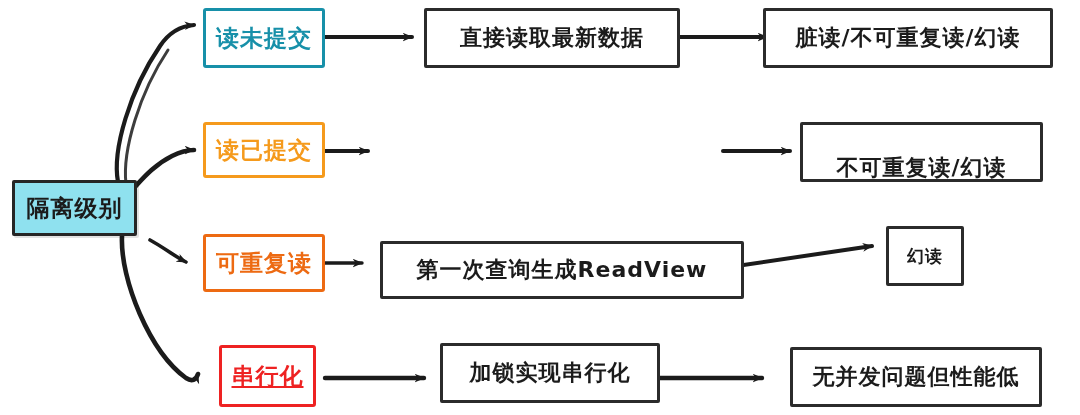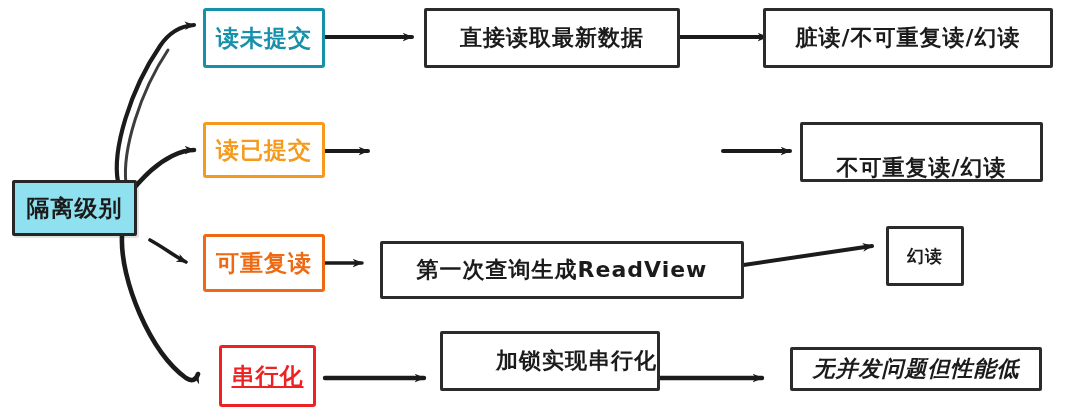--- a/index.html
+++ b/index.html
@@ -107,20 +107,20 @@
   <div class="node n-plain" style="left:380px;top:234px;width:364px;height:58px;margin-top:7px;">
     <span class="txt">第一次查询生成ReadView</span>
   </div>
   <div class="node n-plain small" style="left:886px;top:226px;width:78px;height:60px;">
     <span class="txt">幻读</span>
   </div>
 
   <div class="node n-level n-red" style="left:219px;top:345px;width:97px;height:62px;text-decoration:underline;">
     <span class="txt">串行化</span>
   </div>
-  <div class="node n-plain" style="left:440px;top:331px;width:220px;height:60px;justify-content:flex-end;">
+  <div class="node n-plain" style="left:440px;top:343px;width:220px;height:60px;">
     <span class="txt">加锁实现串行化</span>
   </div>
-  <div class="node n-plain" style="left:790px;top:347px;width:252px;height:44px;font-style:italic;">
+  <div class="node n-plain" style="left:790px;top:347px;width:252px;height:60px;">
     <span class="txt">无并发问题但性能低</span>
   </div>
 
 </div>
 
 </body></html>

